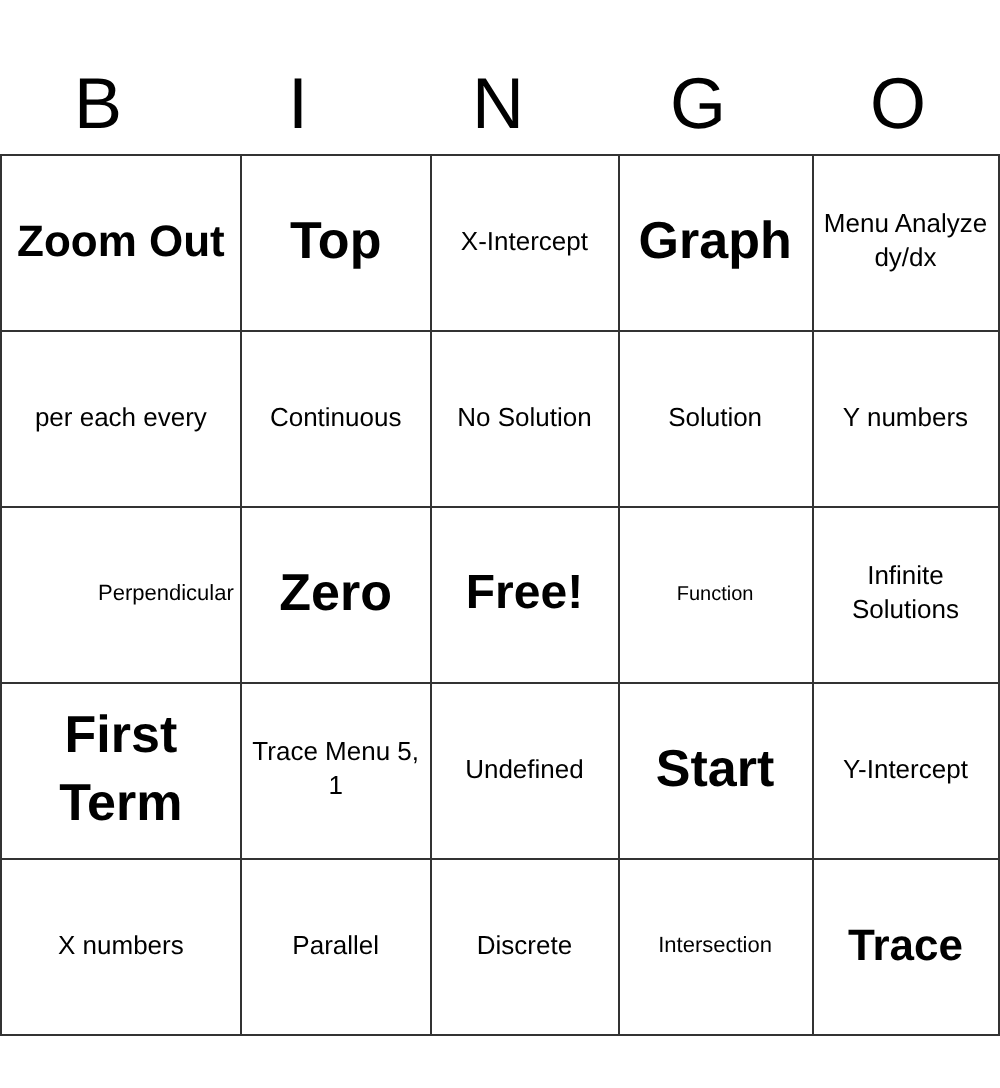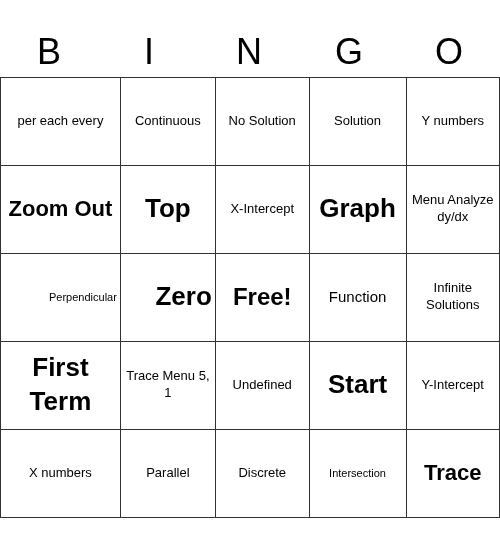--- a/index.html
+++ b/index.html
@@ -47,38 +47,38 @@
 
   <div class="header-cell">B</div>
       <div class="header-cell">I</div>
       <div class="header-cell">N</div>
       <div class="header-cell">G</div>
       <div class="header-cell">O</div>
     </div>
   <table class="grid">
     <tbody id="bingo-body">
         <tr>
+          <td style="font-size: 22px; font-weight: bold;">Zoom Out</td>
+          <td style="font-size: 26px; font-weight: bold;">Top</td>
+          <td style="font-size: 13px;">X-Intercept</td>
+          <td style="font-size: 26px; font-weight: bold;">Graph</td>
+          <td style="font-size: 13px;">Menu Analyze dy/dx</td>
+        </tr>
+        <tr>
           <td style="font-size: 13px;">per each every</td>
           <td style="font-size: 13px;">Continuous</td>
           <td style="font-size: 13px;">No Solution</td>
           <td style="font-size: 13px;">Solution</td>
           <td style="font-size: 13px;">Y numbers</td>
         </tr>
         <tr>
-          <td style="font-size: 22px; font-weight: bold;">Zoom Out</td>
-          <td style="font-size: 26px; font-weight: bold;">Top</td>
-          <td style="font-size: 13px;">X-Intercept</td>
-          <td style="font-size: 26px; font-weight: bold;">Graph</td>
-          <td style="font-size: 13px;">Menu Analyze dy/dx</td>
-        </tr>
-        <tr>
           <td style="font-size: 11px; padding-left: 48px;">Perpendicular</td>
-          <td style="font-size: 26px; font-weight: bold; text-align: right;">Zero</td>
+          <td style="font-size: 26px; font-weight: bold;">Zero</td>
           <td style="font-size: 24px; font-weight: bold; margin-left: 20px;">Free!</td>
-          <td style="font-size: 15px;">Function</td>
+          <td style="font-size: 10px;">Function</td>
           <td style="font-size: 13px;">Infinite Solutions</td>
         </tr>
         <tr>
           <td style="font-size: 26px; font-weight: bold;">First Term</td>
           <td style="font-size: 13px;">Trace Menu 5, 1</td>
           <td style="font-size: 13px;">Undefined</td>
           <td style="font-size: 26px; font-weight: bold;">Start</td>
           <td style="font-size: 13px; margin-top: 20px;">Y-Intercept</td>
         </tr>
         <tr>

